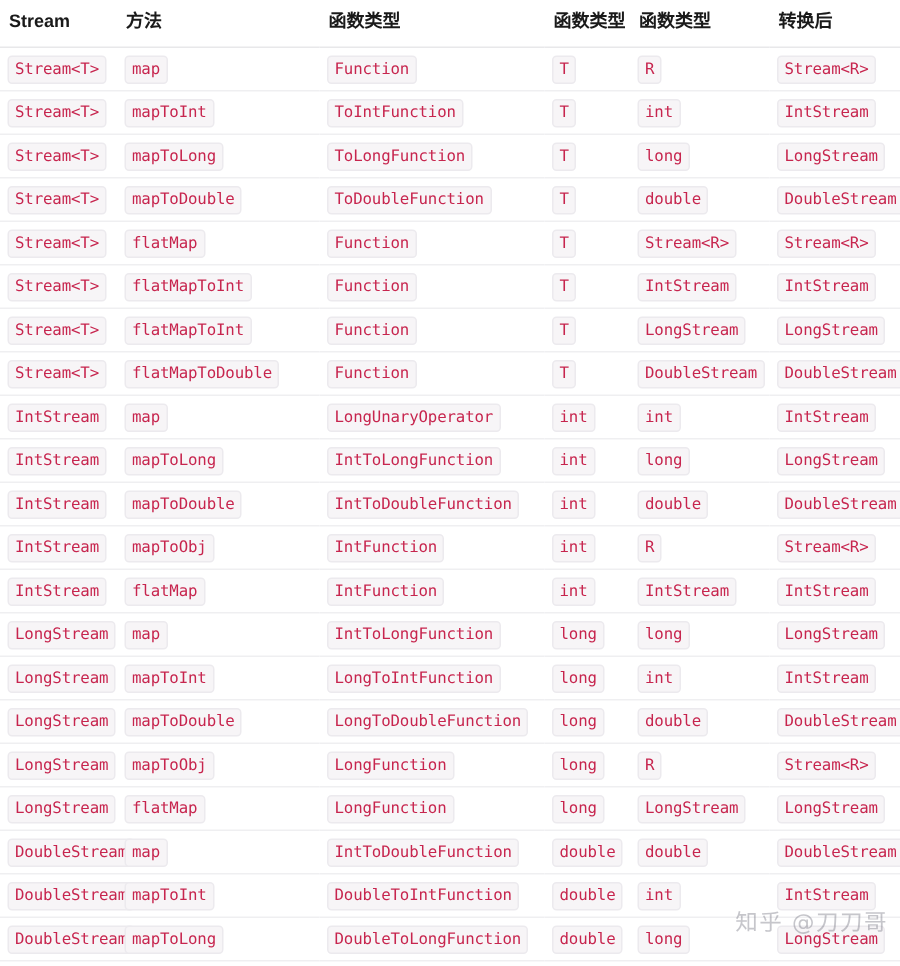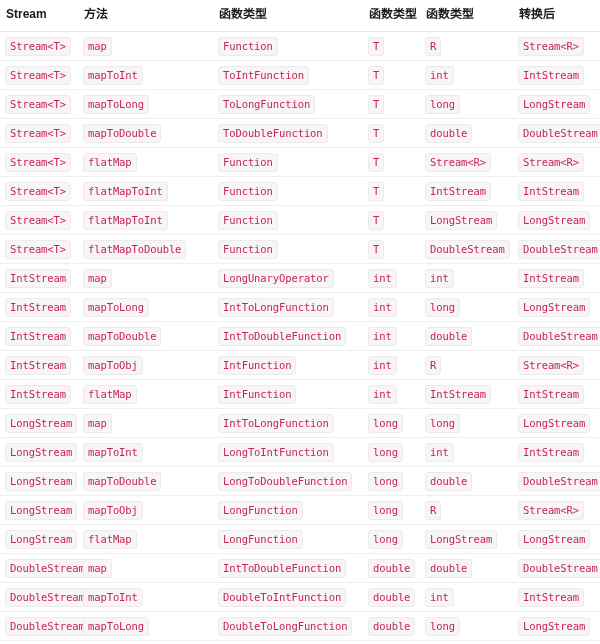--- a/index.html
+++ b/index.html
@@ -293,14 +293,15 @@
           <td></td>
           <td></td>
           <td></td>
           <td></td>
           <td></td>
           <td></td>
         </tr>
       </tbody>
   </table>
 
+  <div class="watermark">知乎 @刀刀哥</div>
 
 </div>
 
 </body></html>

